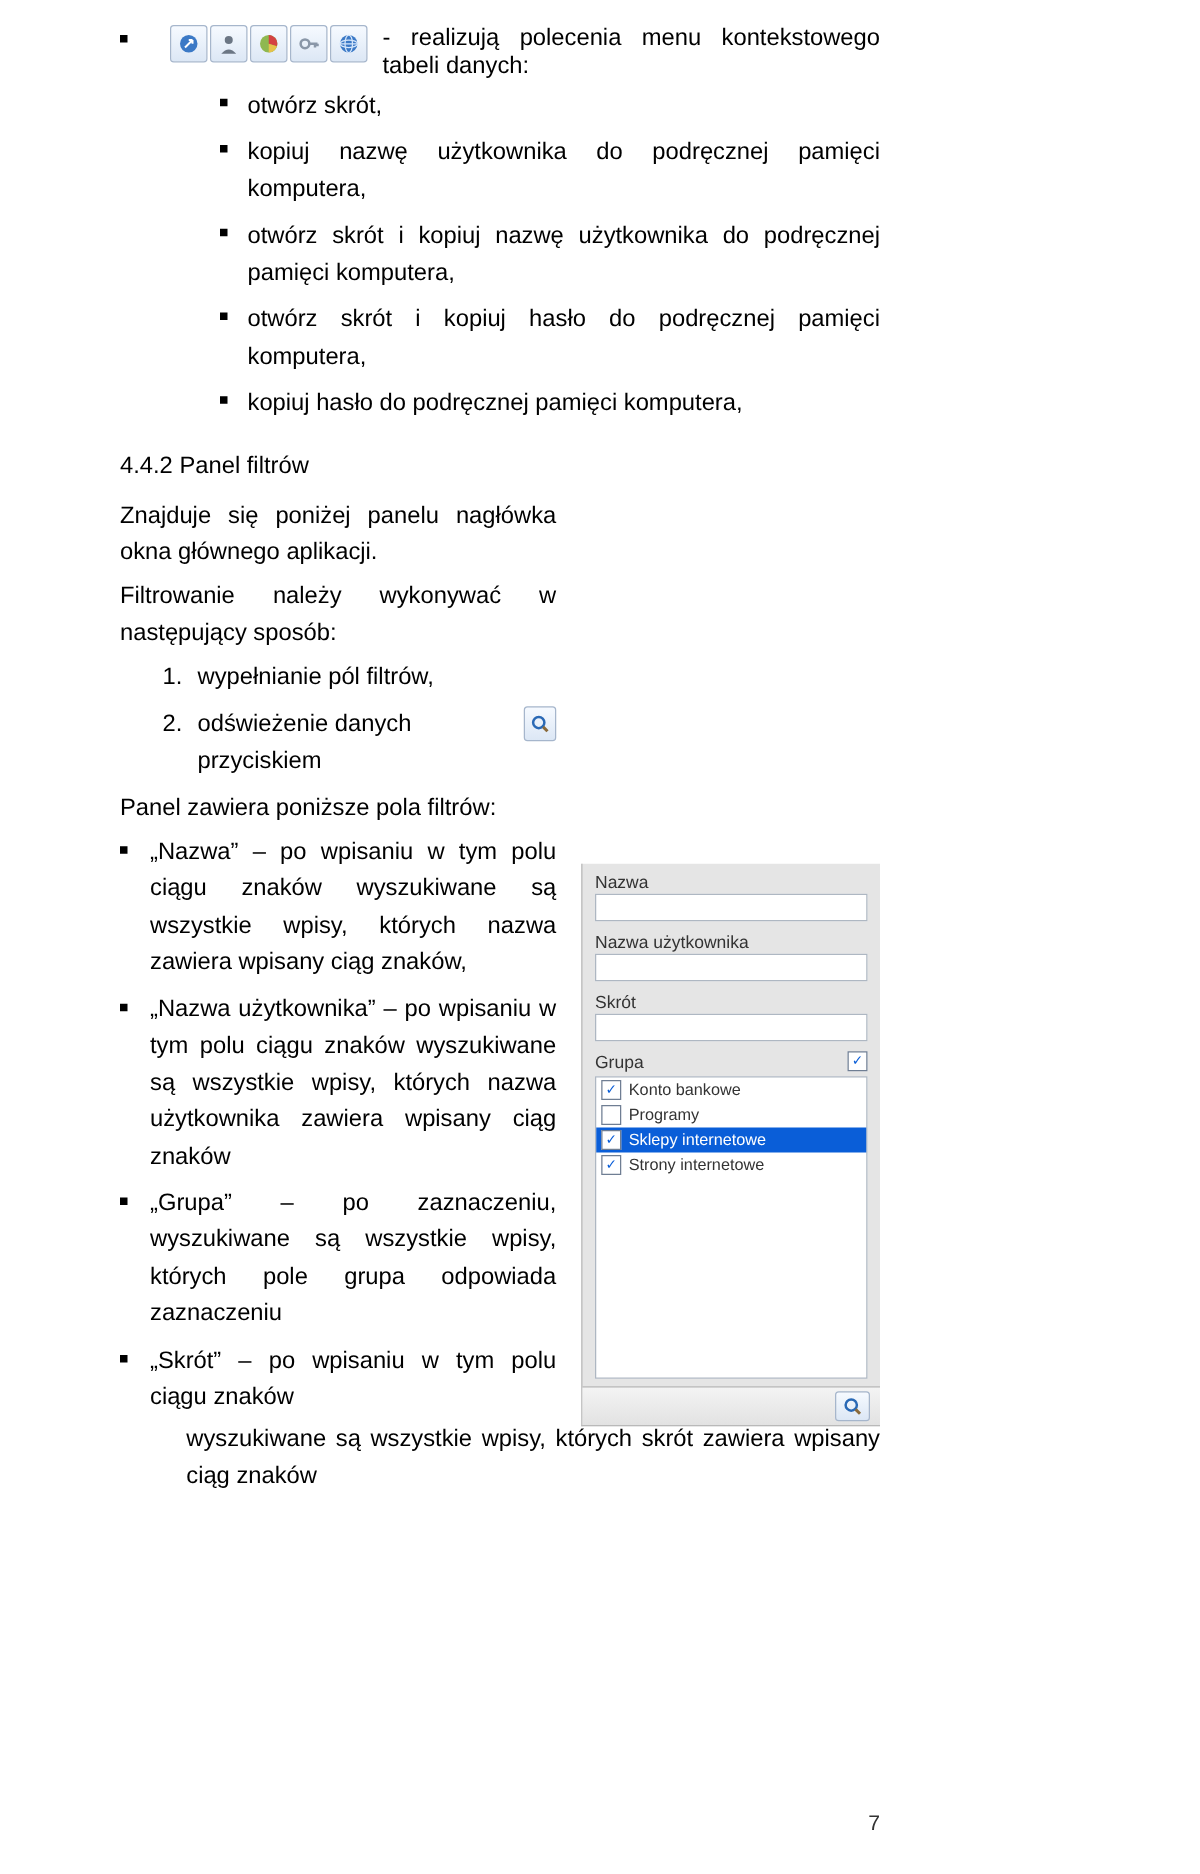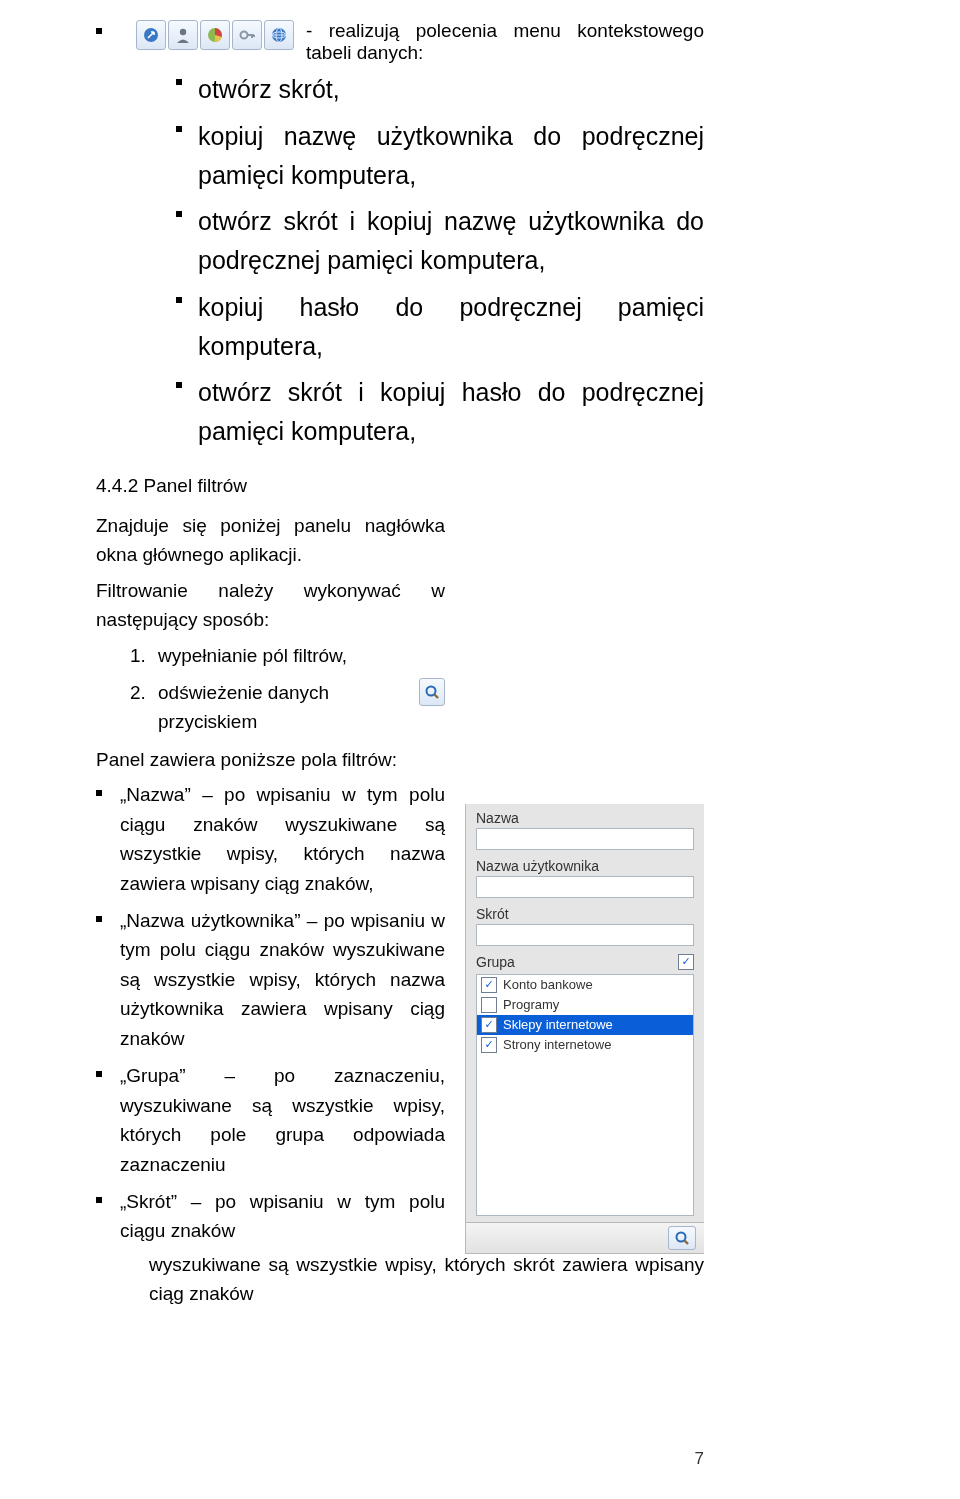--- a/index.html
+++ b/index.html
@@ -1,21 +1,21 @@
 <!DOCTYPE html>
 <html><head>
 <meta charset="utf-8">
 <style>
   html,body{margin:0;padding:0;background:#fff;font-family:Arial,Helvetica,sans-serif;color:#000}
   .page{width:800px;min-height:1499px;position:relative;box-sizing:border-box;padding:20px 96px 40px 96px}
   .toolbar-row{display:flex;align-items:flex-start;margin-bottom:4px}
   .sq{width:6px;height:6px;background:#000;flex:none;margin-top:8px;margin-right:34px}
   .sq-sm{width:6px;height:6px;background:#000;flex:none;margin-top:9px;margin-right:16px}
   .tbtn{width:28px;height:28px;border:1px solid #a6b6cc;border-radius:3px;background:linear-gradient(#f6faff,#dce7f5);display:flex;align-items:center;justify-content:center;margin-right:2px;flex:none}
-  .body-text{font-size:25px;line-height:1.55;text-align:justify}
+  .body-text{font-size:19px;line-height:1.55;text-align:justify}
   .intro-text{margin-left:10px;font-size:19px;text-align:justify}
   .sub-list{margin-left:80px;margin-top:6px}
   .sub-list .item{display:flex;align-items:flex-start;margin-bottom:8px}
   .h2{font-weight:normal;font-size:19px;margin-top:24px;margin-bottom:14px}
   .para{font-size:19px;line-height:1.55;text-align:justify;margin-bottom:6px}
   .num-list{margin-left:34px}
   .num-list .item{display:flex;align-items:flex-start;margin-bottom:8px;font-size:19px;line-height:1.55}
   .num{flex:none;width:28px}
   .refresh-icon{display:inline-flex;width:26px;height:26px;border:1px solid #a6b6cc;border-radius:3px;background:linear-gradient(#f6faff,#dce7f5);align-items:center;justify-content:center;vertical-align:middle;margin-left:6px}
   .main-wrap{display:flex;align-items:flex-end}
@@ -91,25 +91,25 @@
     <div class="item">
         <span class="sq-sm"></span>
         <span class="body-text">kopiuj nazwę użytkownika do podręcznej pamięci komputera,</span>
       </div>
     <div class="item">
         <span class="sq-sm"></span>
         <span class="body-text">otwórz skrót i kopiuj nazwę użytkownika do podręcznej pamięci komputera,</span>
       </div>
     <div class="item">
         <span class="sq-sm"></span>
+        <span class="body-text">otwórz skrót i kopiuj hasło do podręcznej pamięci komputera,</span>
+      </div>
+    <div class="item">
+        <span class="sq-sm"></span>
         <span class="body-text">kopiuj hasło do podręcznej pamięci komputera,</span>
-      </div>
-    <div class="item">
-        <span class="sq-sm"></span>
-        <span class="body-text">otwórz skrót i kopiuj hasło do podręcznej pamięci komputera,</span>
       </div>
   </div>
 
   <div class="h2">4.4.2 Panel filtrów</div>
 
   <div class="main-wrap">
     <div class="main-left">
       <div class="para">Znajduje się poniżej panelu nagłówka okna głównego aplikacji.</div>
       <div class="para">Filtrowanie należy wykonywać w następujący sposób:</div>
 

